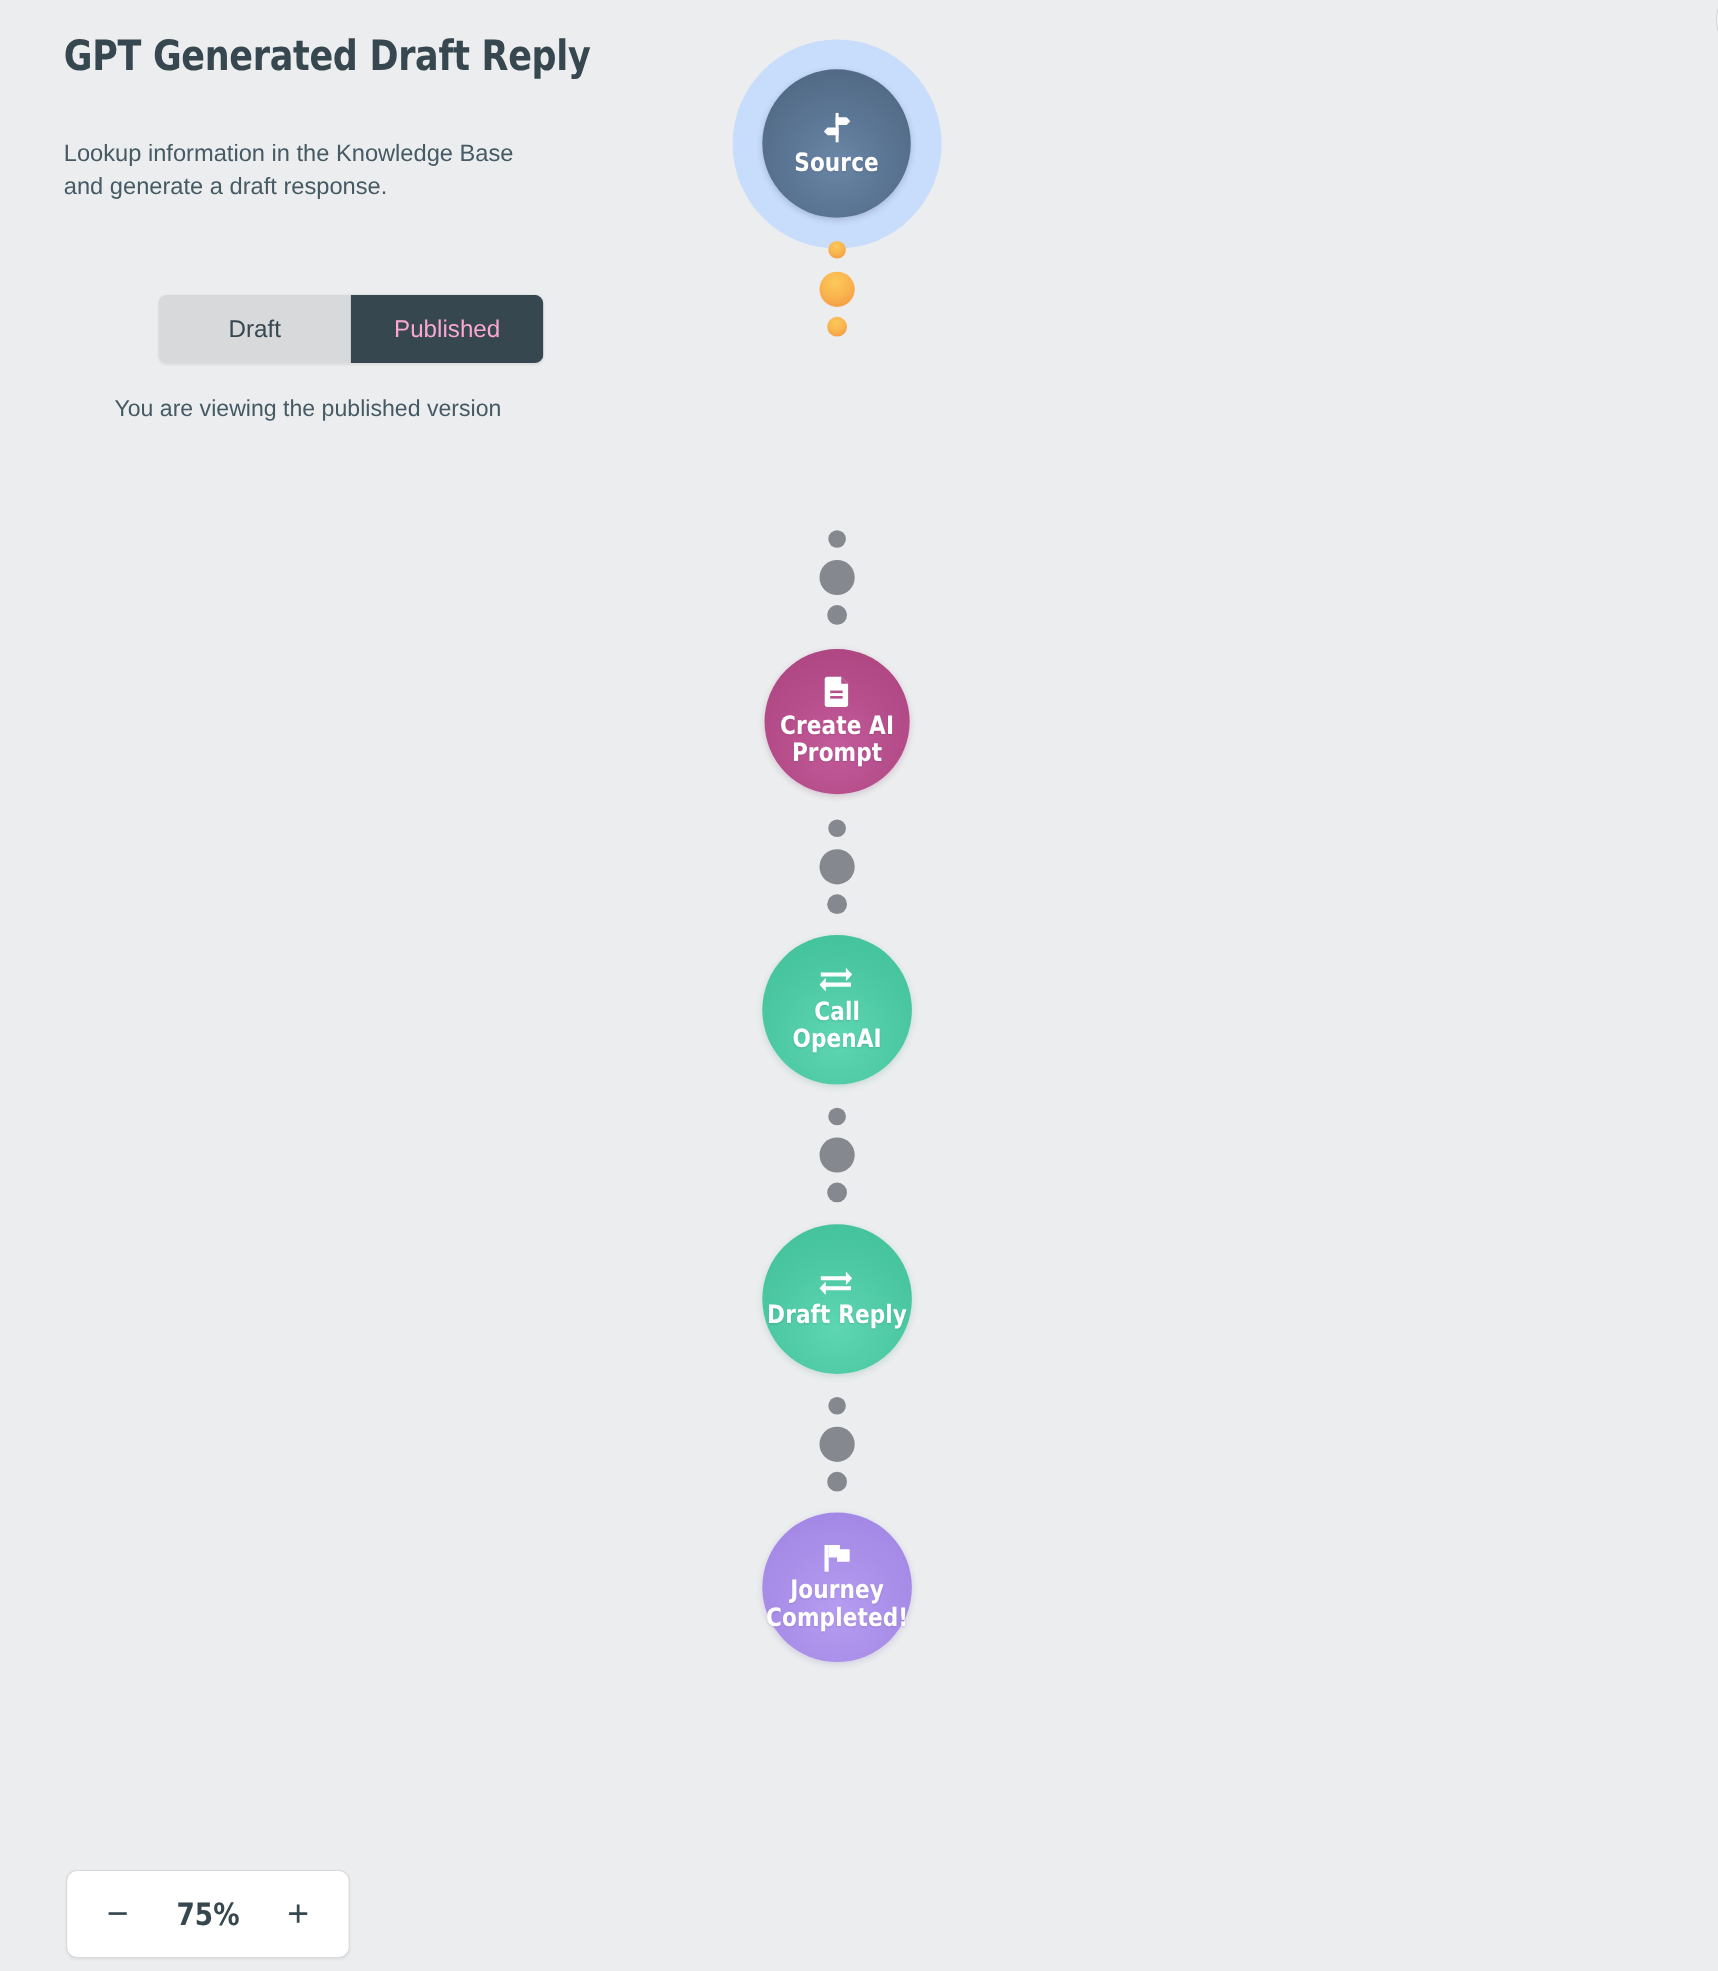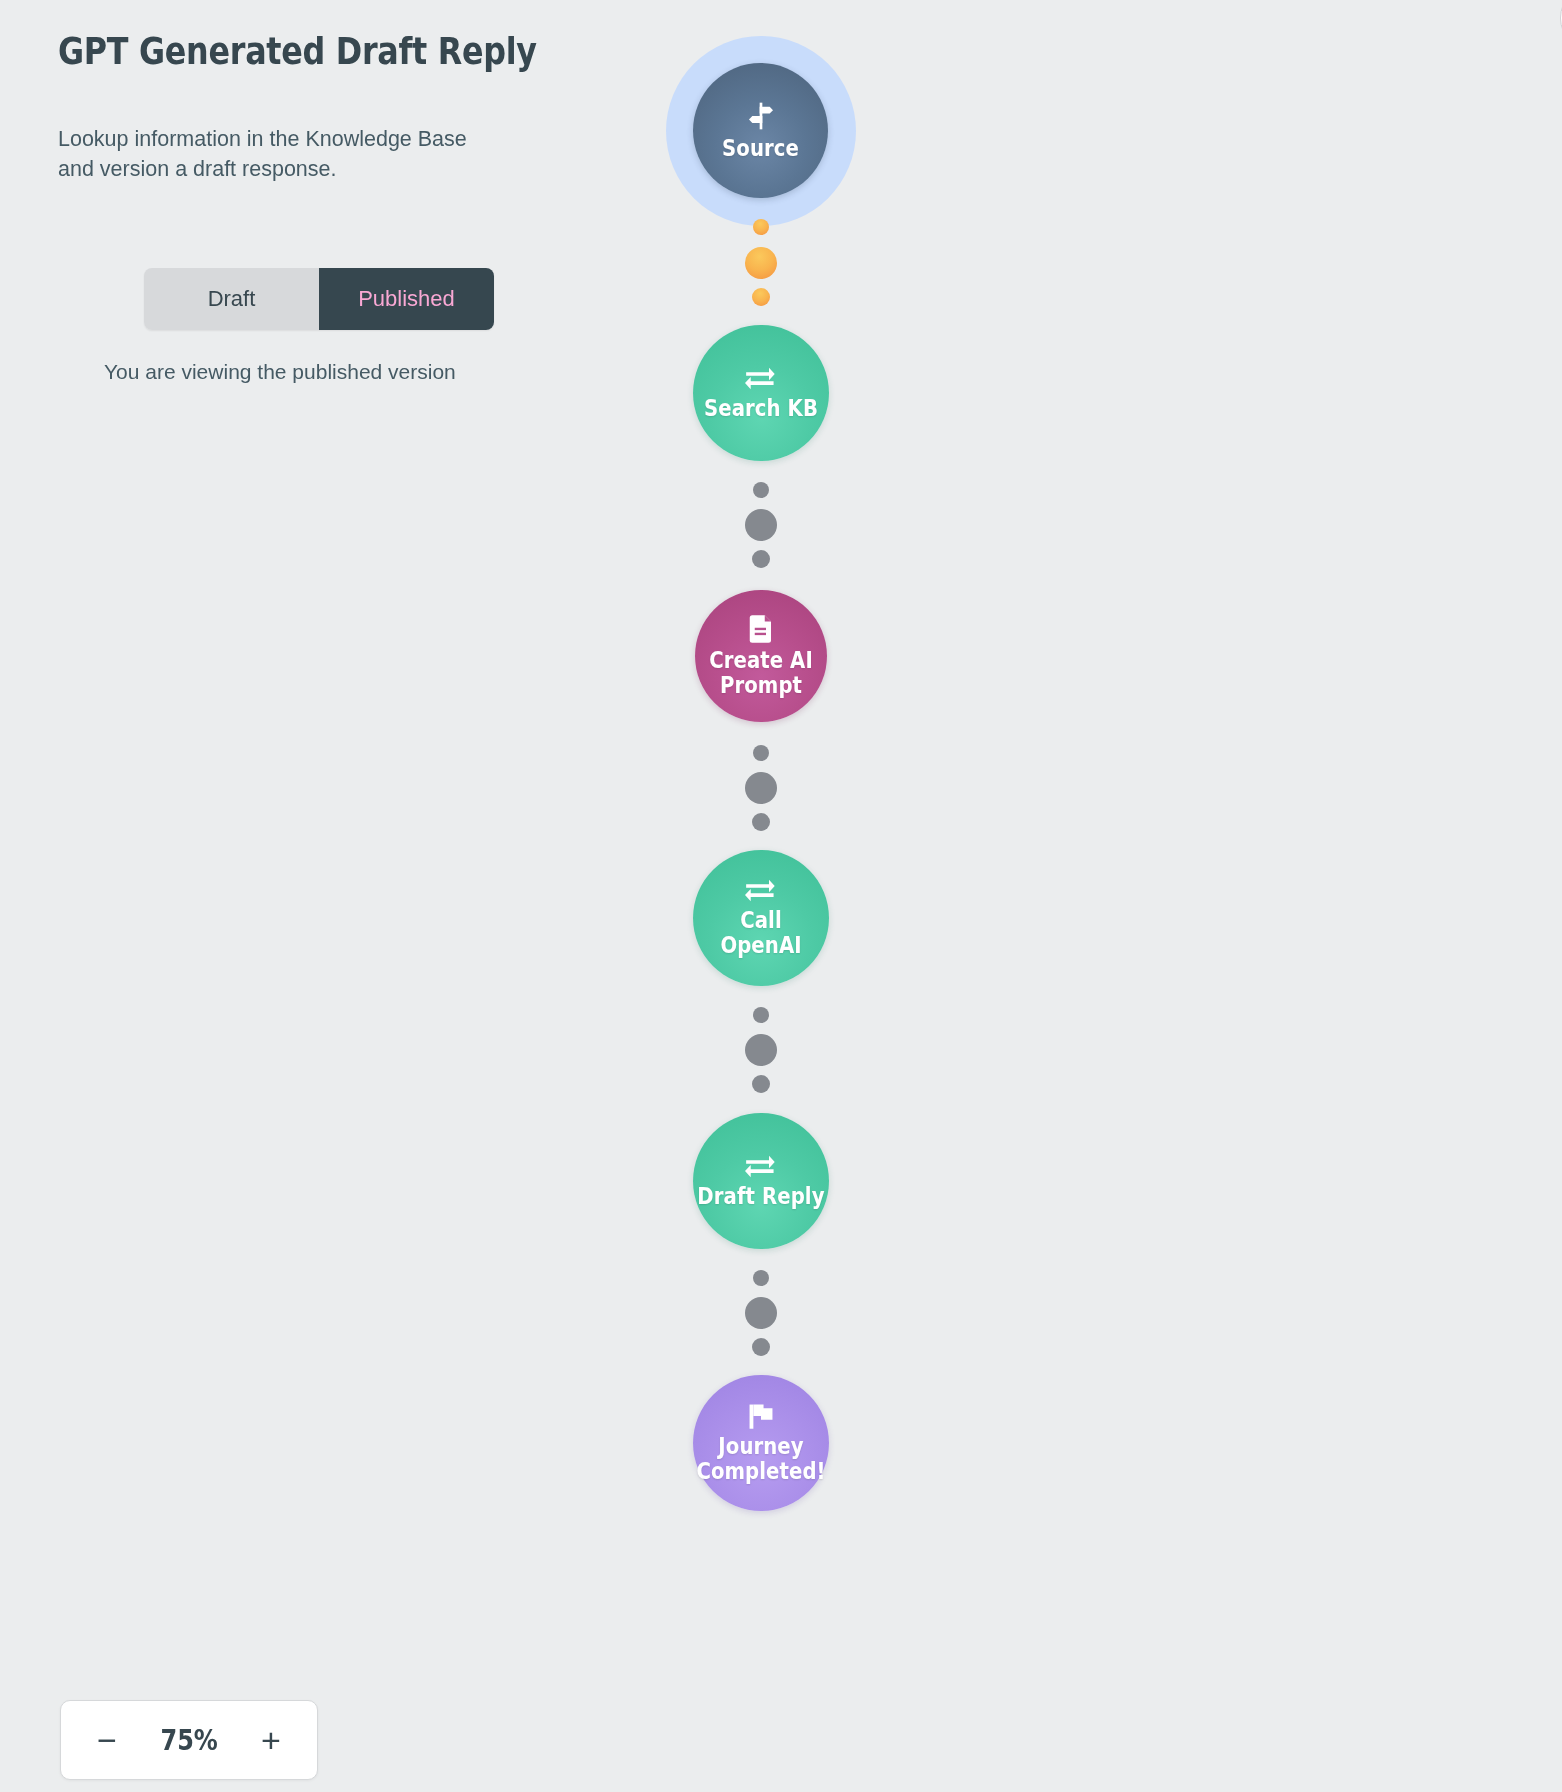--- a/index.html
+++ b/index.html
@@ -236,21 +236,21 @@
     cursor: pointer;
   }
 </style>
 </head>
 <body>
 
 <div id="canvas">
 
   <div class="info-panel">
     <h1 class="page-title">GPT Generated Draft Reply</h1>
-    <p class="page-desc">Lookup information in the Knowledge Base and version a draft response.</p>
+    <p class="page-desc">Lookup information in the Knowledge Base and generate a draft response.</p>
   </div>
 
   <div class="toggle-wrap">
     <button class="toggle-btn inactive">Draft</button>
     <button class="toggle-btn active">Published</button>
   </div>
 
   <div class="version-note">You are viewing the published version</div>
 
   <div class="flow">
@@ -265,29 +265,20 @@
           <path d="M13 12 H5.5 L3 14.6 L5.5 17.2 H13 Z"></path>
         </svg>
       </span>
       <span class="node-label">Source</span>
     </div>
 
     <div class="conn-dot orange" style="left:709px; top:219px; width:16px; height:16px;"></div>
     <div class="conn-dot orange" style="left:701px; top:247px; width:32px; height:32px;"></div>
     <div class="conn-dot orange" style="left:708px; top:288px; width:18px; height:18px;"></div>
 
-    <div class="node n-teal" style="left:649px; top:325px; width:136px; height:136px;">
-      <span class="node-icon">
-        <svg width="32" height="26" viewBox="0 0 28 22" fill="#ffffff" aria-hidden="true">
-          <path d="M2 7 H22 V3.2 L27 8.6 L22 14 V10.2 H2 Z" transform="translate(-1,-2)"></path>
-          <path d="M26 17 H6 V13.2 L1 18.6 L6 24 V20.2 H26 Z" transform="translate(-1,-4) scale(1,1)"></path>
-        </svg>
-      </span>
-      <span class="node-label">Search KB</span>
-    </div>
 
     <div class="conn-dot gray" style="left:709px; top:482px; width:16px; height:16px;"></div>
     <div class="conn-dot gray" style="left:701px; top:509px; width:32px; height:32px;"></div>
     <div class="conn-dot gray" style="left:708px; top:550px; width:18px; height:18px;"></div>
 
     <div class="node n-magenta" style="left:651px; top:590px; width:132px; height:132px;">
       <span class="node-icon">
         <svg width="28" height="30" viewBox="0 0 20 24" fill="#ffffff" aria-hidden="true">
           <path d="M3 1 H13 L18 6 V21 A2 2 0 0 1 16 23 H3 A2 2 0 0 1 1 21 V3 A2 2 0 0 1 3 1 Z"></path>
           <rect x="5" y="11" width="9" height="1.9" fill="#b84f8d"></rect>

